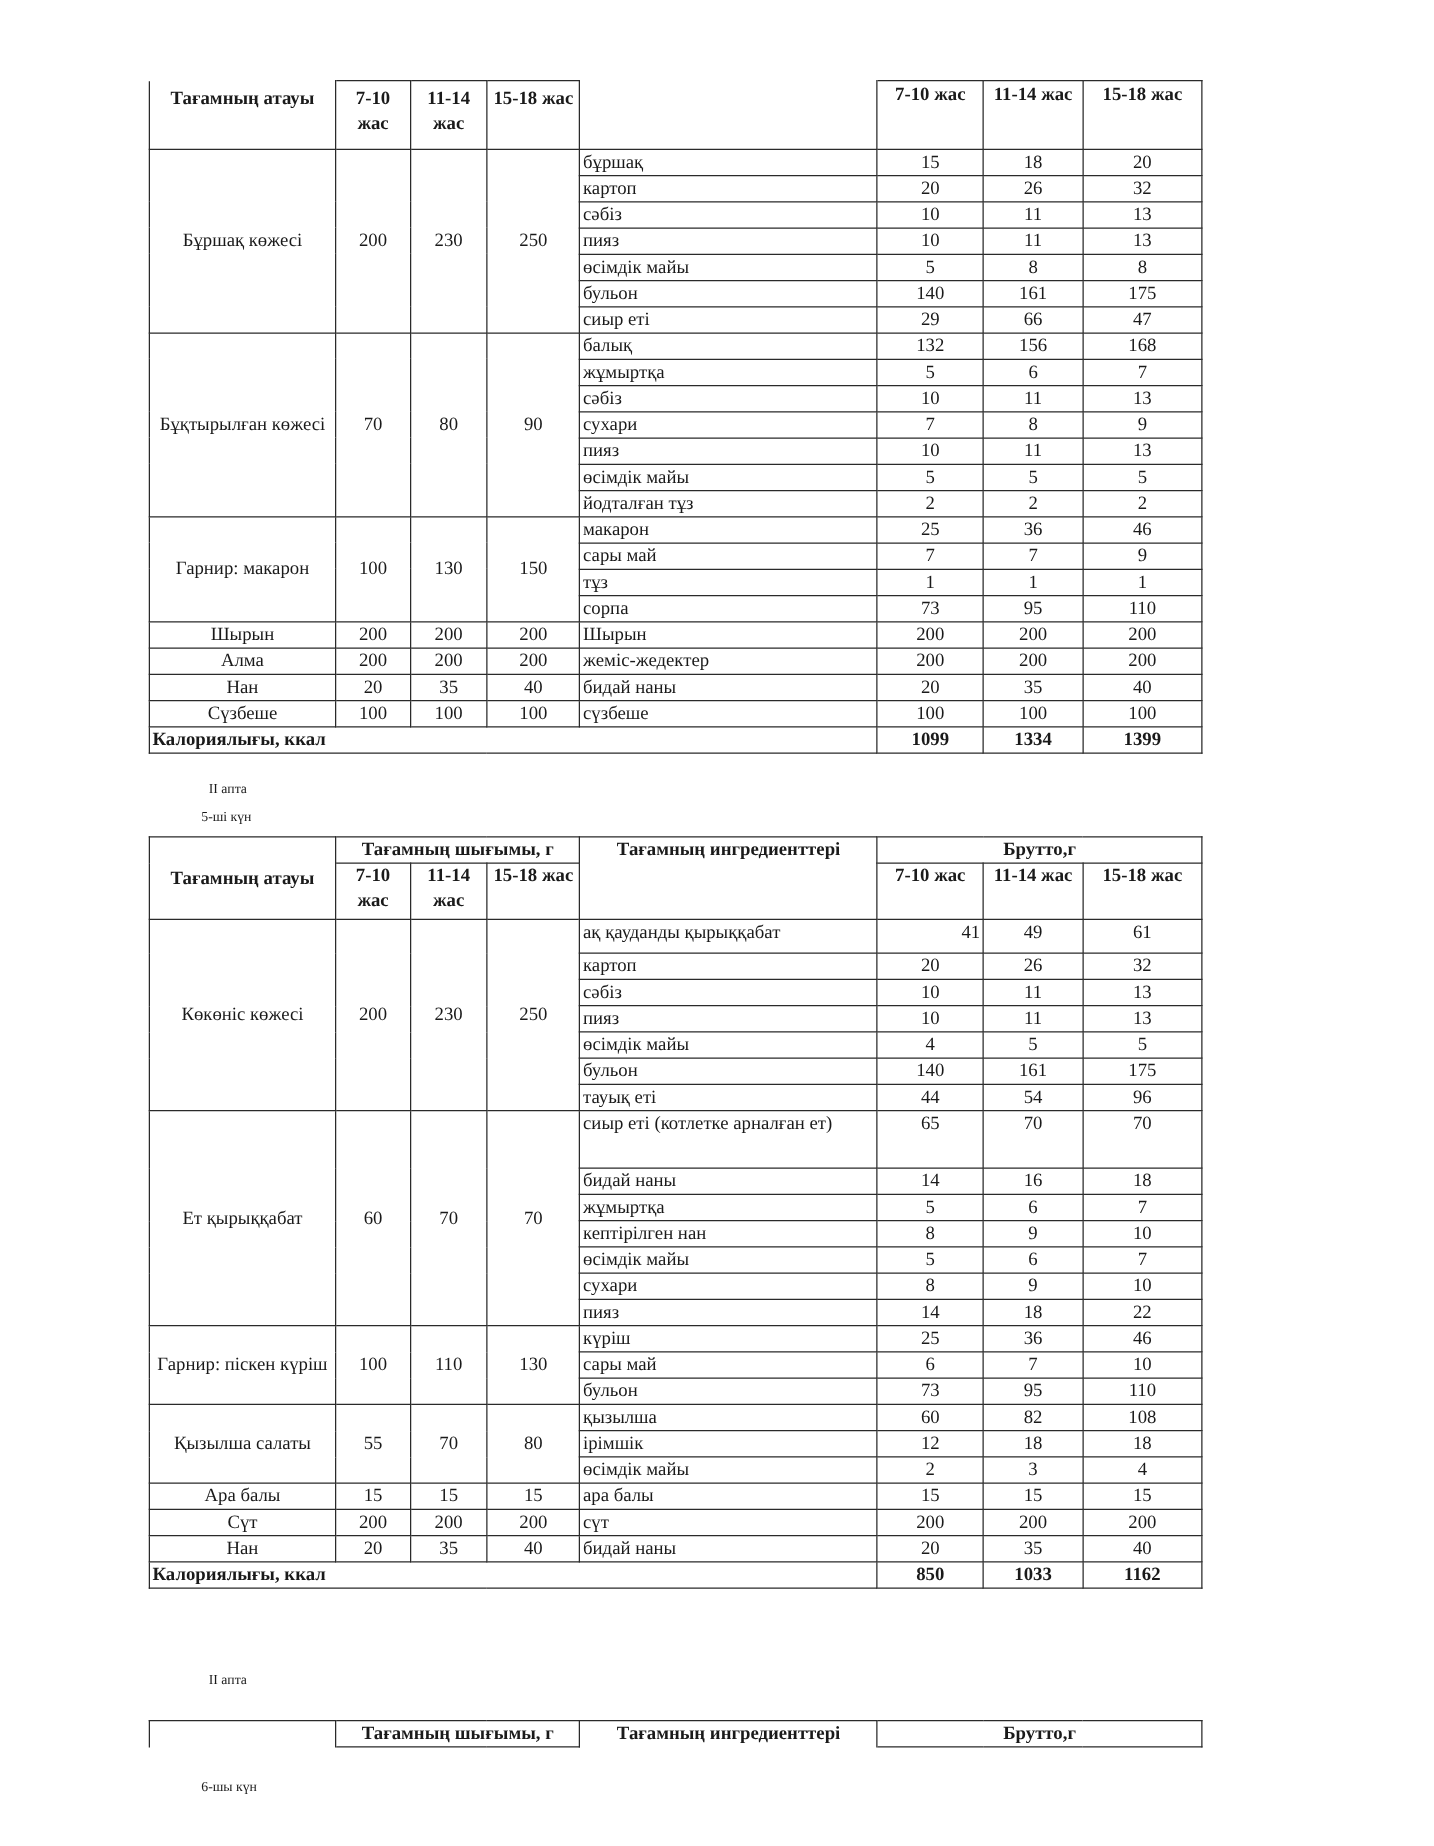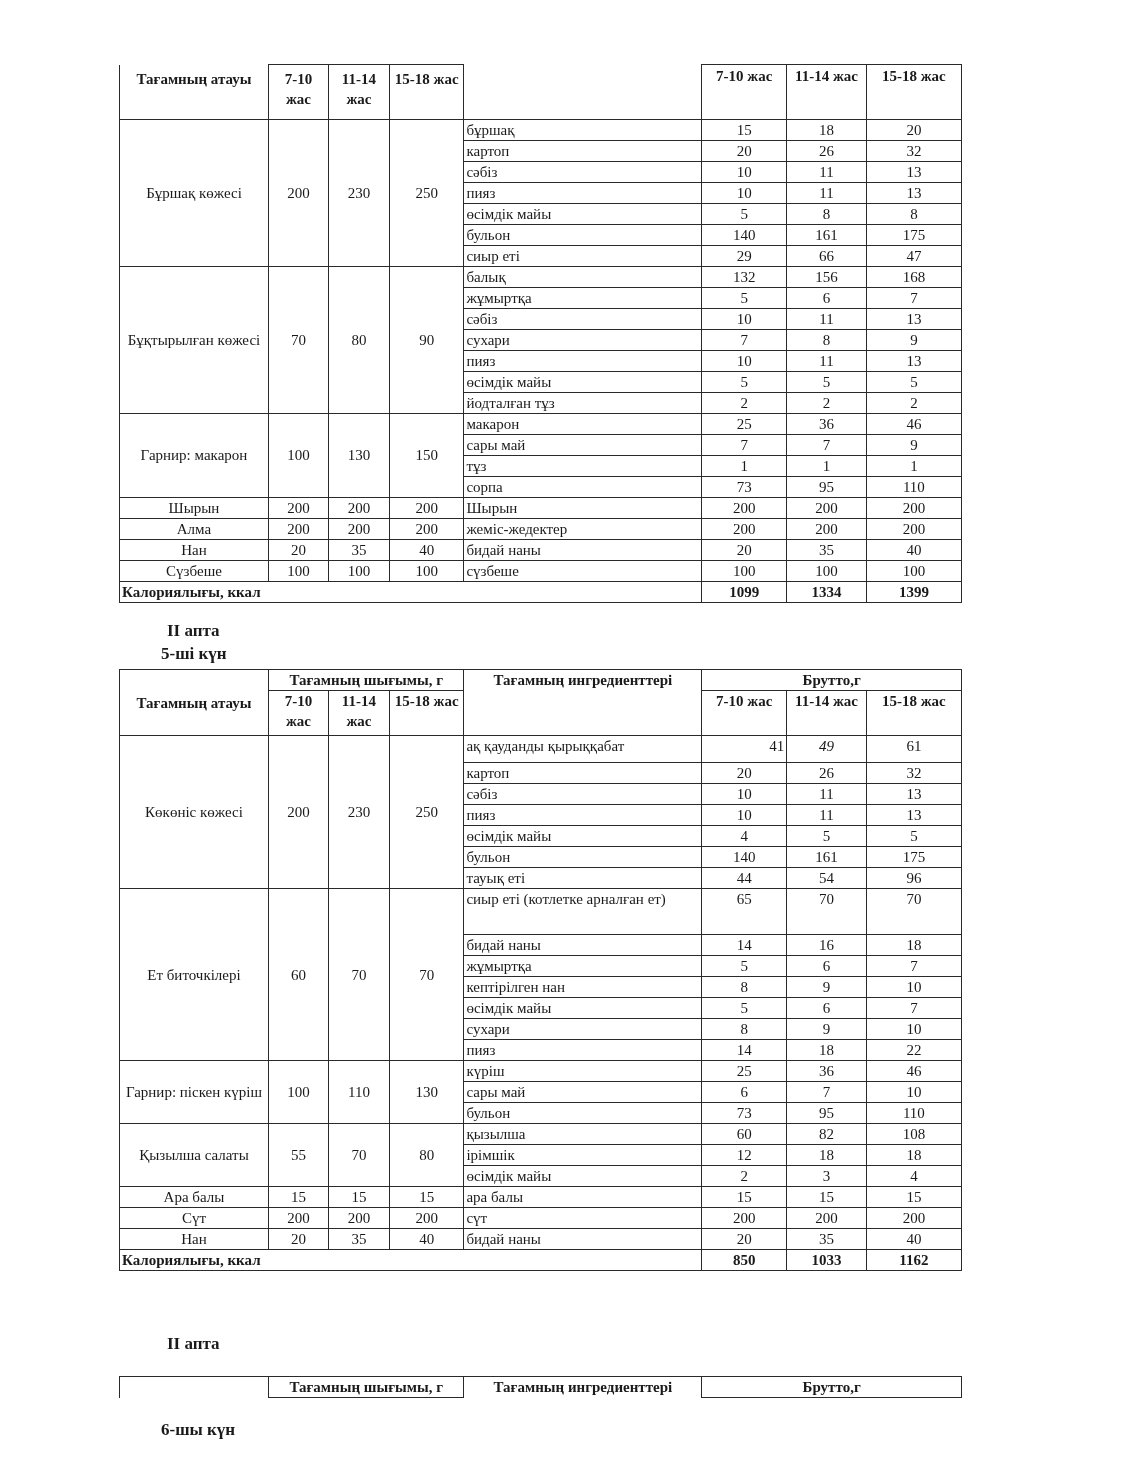--- a/index.html
+++ b/index.html
@@ -10,21 +10,21 @@
   .c0 { width: 144px; } .c1 { width: 58px; } .c2 { width: 59px; } .c3 { width: 72px; }
   .c4 { width: 230px; } .c5 { width: 82px; } .c6 { width: 77px; } .c7 { width: 92px; }
   .ctr { text-align: center; }
   .b { font-weight: bold; }
   .wrap { white-space: normal; }
   .hdr td { vertical-align: top; }
   .nt { border-top: none; }
   .nb { border-bottom: none; }
   .nl { border-left: none; }
   .nr { border-right: none; }
-  .heading { position: absolute; font-weight: bold; font-size: 17px; line-height: 20px; text-align: right; }
+  .heading { position: absolute; font-weight: normal; font-size: 11px; line-height: 20px; text-align: right; }
   .dish { white-space: normal; text-align: center; font-family: Liberation Serif, serif; }
 </style>
 </head>
 <body>
 
 <table style="top:64px;">
   <colgroup>
       <col class="c0">
       <col class="c1">
       <col class="c2">
@@ -244,21 +244,21 @@
       <td class="ctr b">11-14 жас</td>
       <td class="ctr b">15-18 жас</td>
     </tr>
   <tr>
         <td class="dish" rowspan="7">Көкөніс көжесі</td>
         <td class="ctr" rowspan="7">200</td>
         <td class="ctr" rowspan="7">230</td>
         <td class="ctr" rowspan="7">250</td>
         <td style="height: 26px; vertical-align: top; margin-top: 36px;">ақ қауданды қырыққабат</td>
         <td class="ctr" style="height: 26px; vertical-align: top; text-align: right;">41</td>
-        <td class="ctr" style="height: 26px; vertical-align: top; font-style: italic;">49</td>
+        <td class="ctr" style="height: 26px; vertical-align: top;">49</td>
         <td class="ctr" style="height: 26px; vertical-align: top;">61</td>
       </tr>
       <tr>
         <td>картоп</td>
         <td class="ctr">20</td>
         <td class="ctr">26</td>
         <td class="ctr">32</td>
       </tr>
       <tr>
         <td>сәбіз</td>
@@ -284,21 +284,21 @@
         <td class="ctr">161</td>
         <td class="ctr">175</td>
       </tr>
       <tr>
         <td>тауық еті</td>
         <td class="ctr">44</td>
         <td class="ctr">54</td>
         <td class="ctr">96</td>
       </tr>
       <tr>
-        <td class="dish" rowspan="7">Ет биточкілері</td>
+        <td class="dish" rowspan="7">Ет қырыққабат</td>
         <td class="ctr" rowspan="7">60</td>
         <td class="ctr" rowspan="7">70</td>
         <td class="ctr" rowspan="7">70</td>
         <td style="height: 45px; vertical-align: top;">сиыр еті (котлетке арналған ет)</td>
         <td class="ctr" style="height: 45px; vertical-align: top;">65</td>
         <td class="ctr" style="height: 45px; vertical-align: top;">70</td>
         <td class="ctr" style="height: 45px; vertical-align: top;">70</td>
       </tr>
       <tr>
         <td>бидай наны</td>

